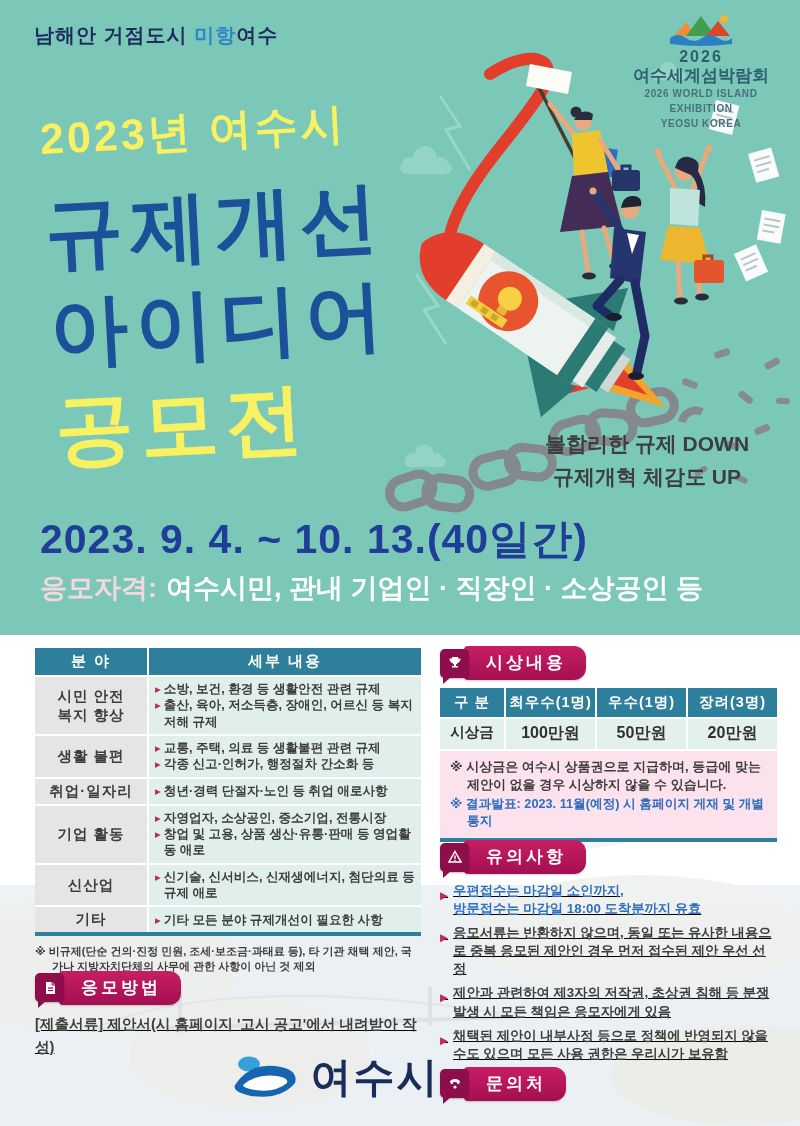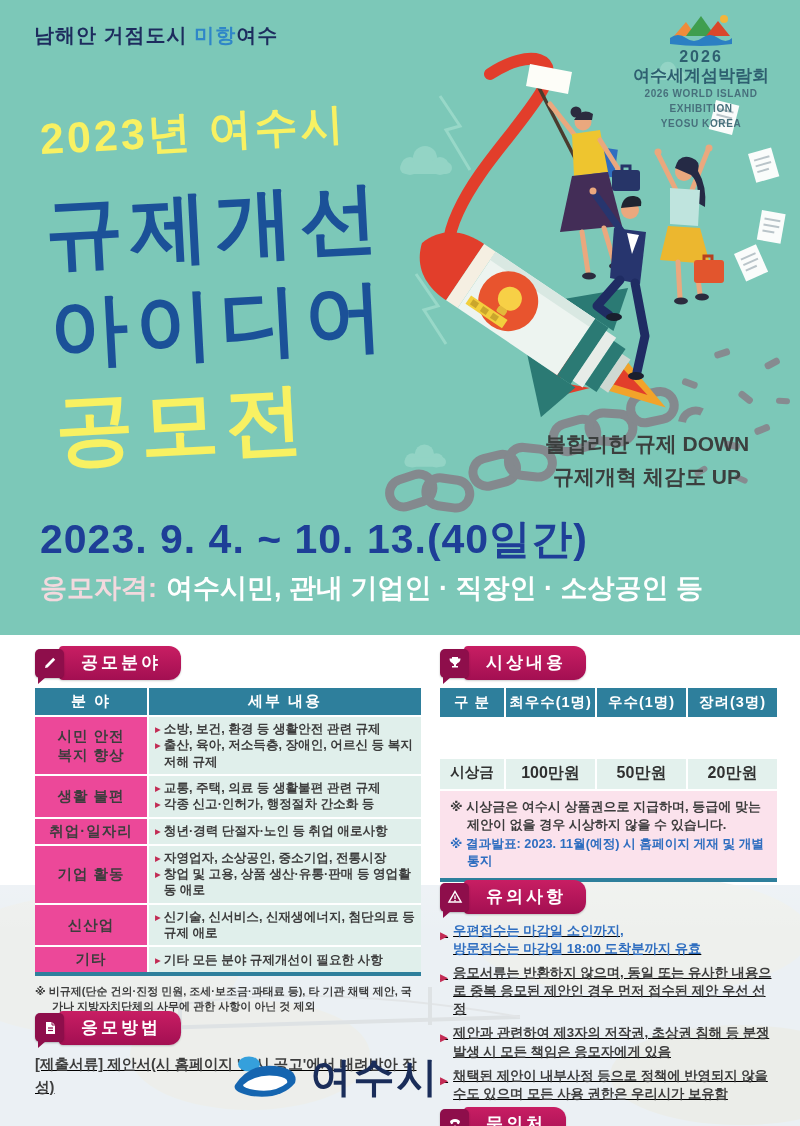--- a/index.html
+++ b/index.html
@@ -41,30 +41,30 @@
 
   
   .badge { display:inline-flex; align-items:center; height:30px; position:relative; margin-bottom:10px; }
   .badge-icon { width:29px; height:29px; background:#8e0e4b; border-radius:5px; display:flex; align-items:center; justify-content:center; position:relative; z-index:2; box-shadow:0 1px 2px rgba(0,0,0,.25); }
   .badge-icon::after { content:''; position:absolute; left:3px; bottom:-6px; width:0; height:0; border-left:8px solid #8e0e4b; border-bottom:7px solid transparent; }
   .badge-label { margin-left:-5px; background:linear-gradient(180deg,#c81e63,#a30f52); color:#fff; font-size:17px; font-weight:bold; letter-spacing:3px; padding:5px 20px 6px 22px; border-radius:4px 12px 12px 4px; box-shadow:0 1px 2px rgba(0,0,0,.2); }
 
   
   .ftable { display:grid; grid-template-columns:112px 1fr; gap:2px; background:#fff; border-bottom:4px solid #2e7f9c; }
   .fh { background:#2e7f9c; color:#fff; font-size:15px; font-weight:bold; text-align:center; padding:4px 0; letter-spacing:2px; }
-  .fl { background:#ec4899; display:flex; align-items:center; justify-content:center; text-align:center; font-size:14.5px; font-weight:bold; color:#3d3d3d; white-space:pre-line; padding:3px 0; letter-spacing:1px; line-height:1.3; }
+  .fl { background:#e5e5e5; display:flex; align-items:center; justify-content:center; text-align:center; font-size:14.5px; font-weight:bold; color:#3d3d3d; white-space:pre-line; padding:3px 0; letter-spacing:1px; line-height:1.3; }
   .fc { background:#e0efeb; padding:4px 3px 4px 6px; display:flex; flex-direction:column; justify-content:flex-end; }
   .li { display:flex; font-size:12.6px; font-weight:bold; color:#3d3d3d; line-height:1.3; }
   .tri::before { content:'▸'; color:#c22b54; margin-right:3px; font-size:11.5px; }
   .fnote { margin-top:8px; font-size:11px; font-weight:bold; color:#3d3d3d; line-height:1.3; padding-left:17px; text-indent:-17px; }
 
   
   .atable { display:grid; grid-template-columns:64px 1fr 1fr 1fr; gap:2px; background:#fff; border-bottom:4px solid #2e7f9c; }
   .ah { background:#2e7f9c; color:#fff; font-size:14.5px; font-weight:bold; text-align:center; padding:5px 0; letter-spacing:1px; }
-  .ac { background:#e3f1ed; color:#303030; font-size:16px; font-weight:bold; text-align:center; padding:4px 0 5px;margin-top:40px; }
+  .ac { background:#e3f1ed; color:#303030; font-size:16px; font-weight:bold; text-align:center; padding:4px 0 5px; }
   .ac.lab { font-size:14.5px; }
   .anote { grid-column:1/-1; background:#fbe2ec; padding:7px 8px 8px 10px; }
   .anote .n1 { font-size:13px; font-weight:bold; color:#3d3d3d; line-height:1.35; padding-left:17px; text-indent:-17px; }
   .anote .n2 { font-size:12.7px; font-weight:bold; color:#2f6ec0; margin-top:3px; padding-left:17px; text-indent:-17px; }
 
   
   .section { margin-top:0;text-decoration:underline; }
   .nitem { display:flex; margin-bottom:6px; }
   .nmark::before { content:'▶'; color:#c22b54; font-size:10.5px; margin-right:5px; position:relative; top:3px; }
   .ntext { font-size:13.3px; font-weight:bold; color:#3d3d3d; line-height:1.36; white-space:pre-line; }
@@ -296,28 +296,20 @@
   </div>
 
   <div class="period">2023. 9. 4. ~ 10. 13.(40일간)</div>
 
   <div class="elig">
     <span class="lab">응모자격:</span><span class="val">여수시민, 관내 기업인 · 직장인 · 소상공인 등</span>
   </div>
 
   <div class="left-col">
 
-    <div class="badge">
-      <span class="badge-icon">
-        <svg width="16" height="16" viewBox="0 0 16 16">
-            <path d="M3 13l2.6-.6L13.2 4.8 11.2 2.8 3.6 10.4 3 13z" fill="#fff"></path>
-          </svg>
-      </span>
-      <span class="badge-label">공모분야</span>
-    </div>
 
     <div class="ftable">
       <div class="fh">분 야</div>
       <div class="fh">세부 내용</div>
 
       <div class="fl">시민 안전
 복지 향상</div>
       <div class="fc">
         <div class="li">
             <span class="tri"></span>

